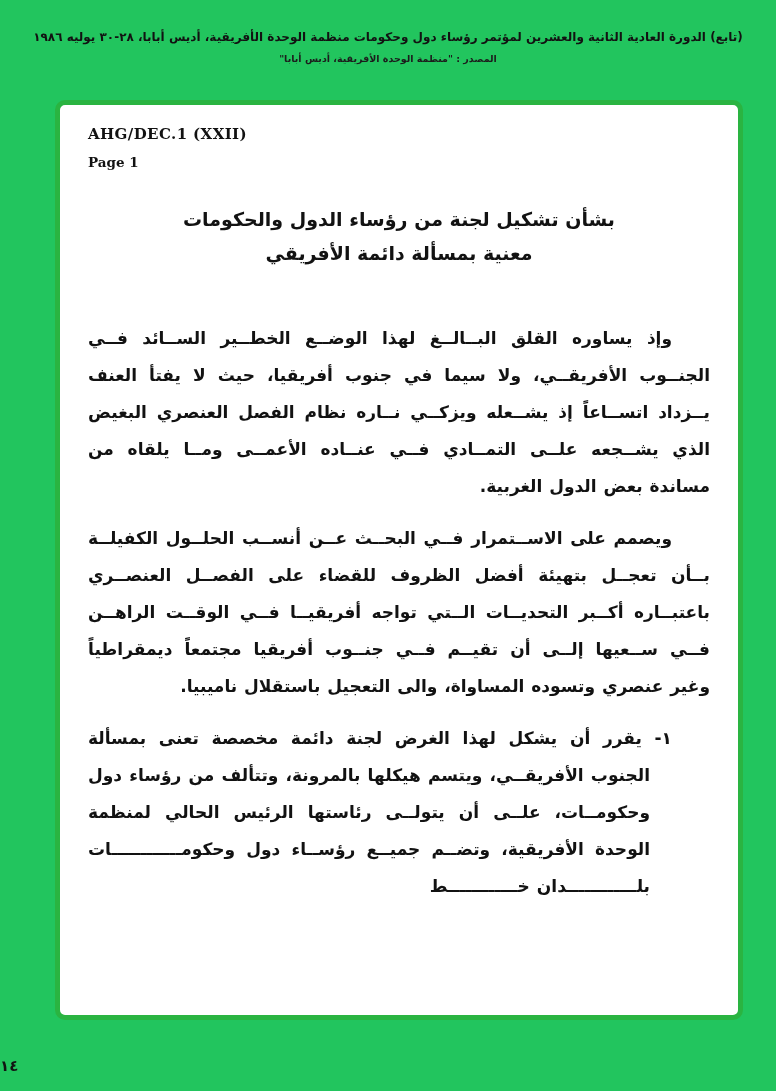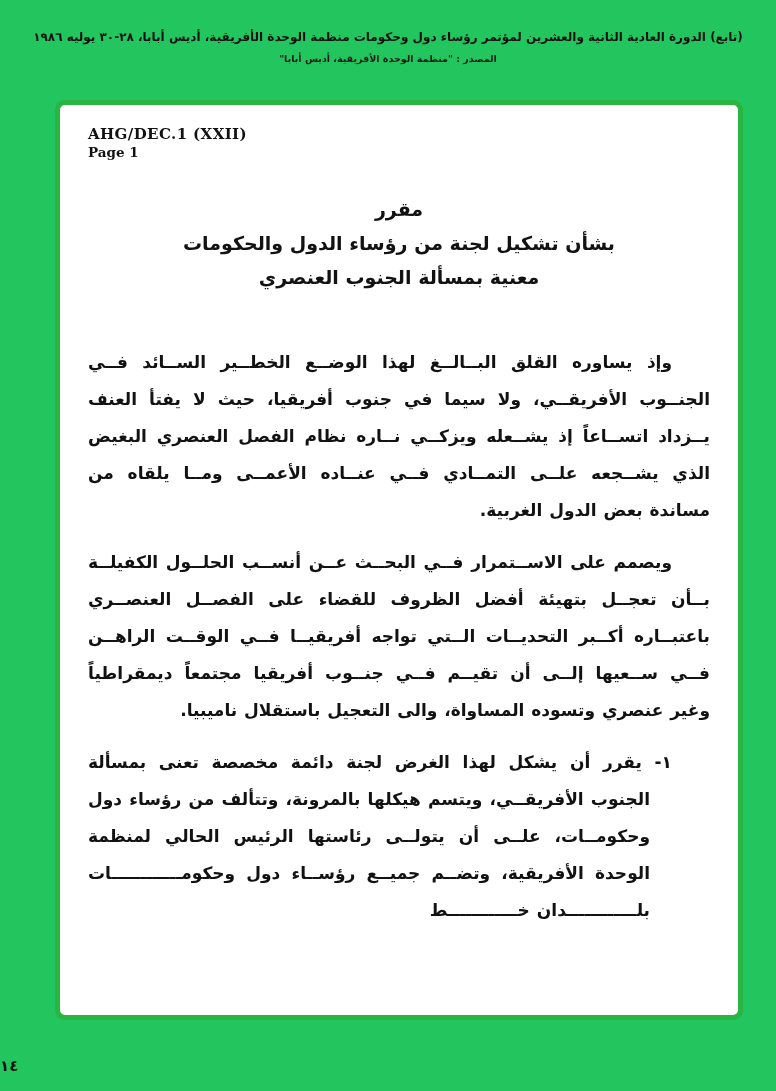--- a/index.html
+++ b/index.html
@@ -60,21 +60,21 @@
     font-weight: bold;
     font-size: 15px;
     letter-spacing: 0.4px;
   }
   .page-label {
     direction: ltr;
     text-align: left;
     font-family: "DejaVu Serif", serif;
     font-weight: bold;
     font-size: 13.5px;
-    margin-top: 1px;
+    margin-top: 11px;
   }
 
   .title-block {
     direction: rtl;
     text-align: center;
     font-weight: bold;
     font-size: 19px;
     line-height: 34px;
     margin-top: 32px;
   }
@@ -117,23 +117,22 @@
   <div class="catalog-header">
     <div class="cat-line1">(تابع)  الدورة العادية الثانية والعشرين لمؤتمر رؤساء دول وحكومات منظمة الوحدة الأفريقية، أديس أبابا، ٢٨-٣٠ يوليه ١٩٨٦</div>
     <div class="cat-line2">المصدر :  "منظمة الوحدة الأفريقية، أديس أبابا"</div>
   </div>
 
   <div class="doc-frame">
     <div class="doc-ref">AHG/DEC.1 (XXII)</div>
     <div class="page-label">Page 1</div>
 
     <div class="title-block">
-      <div>مقرر</div>
       <div>بشأن تشكيل لجنة من رؤساء الدول والحكومات</div>
-      <div>معنية بمسألة الجنوب العنصري</div>
+      <div>معنية بمسألة دائمة الأفريقي</div>
     </div>
 
     <div class="doc-body">
       <p class="para">وإذ يساوره القلق البــالــغ لهذا الوضــع الخطــير الســائد فــي الجنــوب الأفريقــي، ولا سيما في جنوب أفريقيا، حيث لا يفتأ العنف يــزداد اتســاعاً إذ يشــعله ويزكــي نــاره نظام الفصل العنصري البغيض الذي يشــجعه علــى التمــادي فــي عنــاده الأعمــى ومــا يلقاه من مساندة بعض الدول الغربية.</p>
       <p class="para">ويصمم على الاســتمرار فــي البحــث عــن أنســب الحلــول الكفيلــة بــأن تعجــل بتهيئة أفضل الظروف للقضاء على الفصــل العنصــري باعتبــاره أكــبر التحديــات الــتي تواجه أفريقيــا فــي الوقــت الراهــن فــي ســعيها إلــى أن تقيــم فــي جنــوب أفريقيا مجتمعاً ديمقراطياً وغير عنصري وتسوده المساواة، والى التعجيل باستقلال ناميبيا.</p>
       <p class="para list-item">١- يقرر أن يشكل لهذا الغرض لجنة دائمة مخصصة تعنى بمسألة الجنوب الأفريقــي، ويتسم هيكلها بالمرونة، وتتألف من رؤساء دول وحكومــات، علــى أن يتولــى رئاستها الرئيس الحالي لمنظمة الوحدة الأفريقية، وتضــم جميــع رؤســاء دول وحكومــــــــــــات بلــــــــــــدان خــــــــــــط</p>
     </div>
   </div>
 
   <div class="page-footer">

